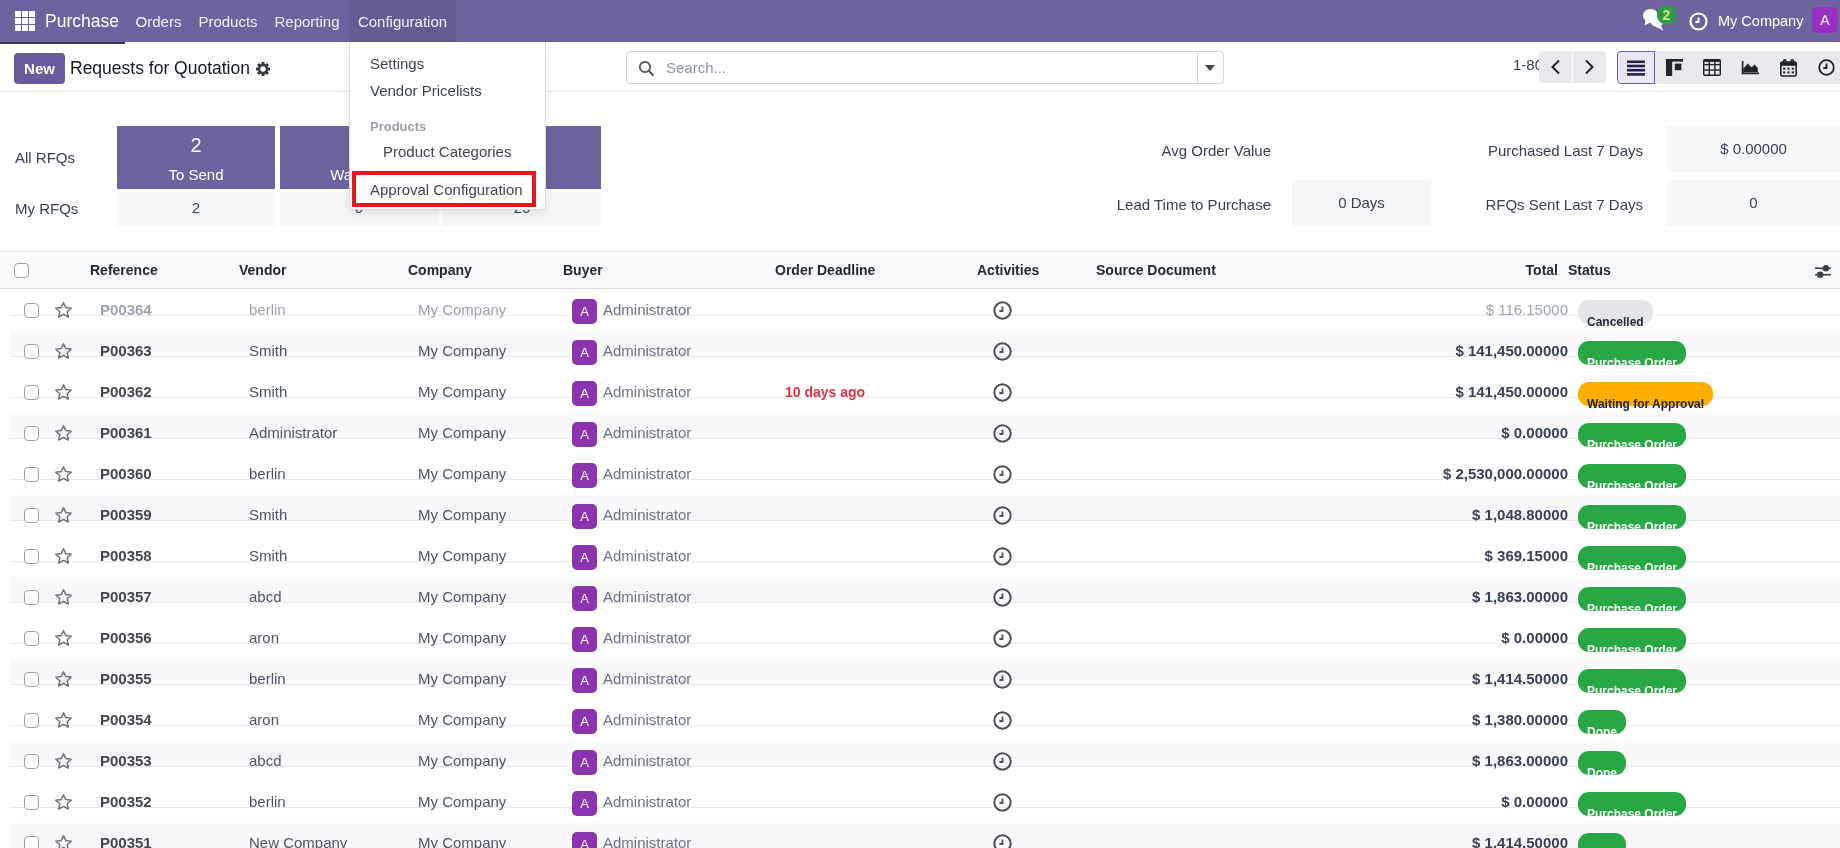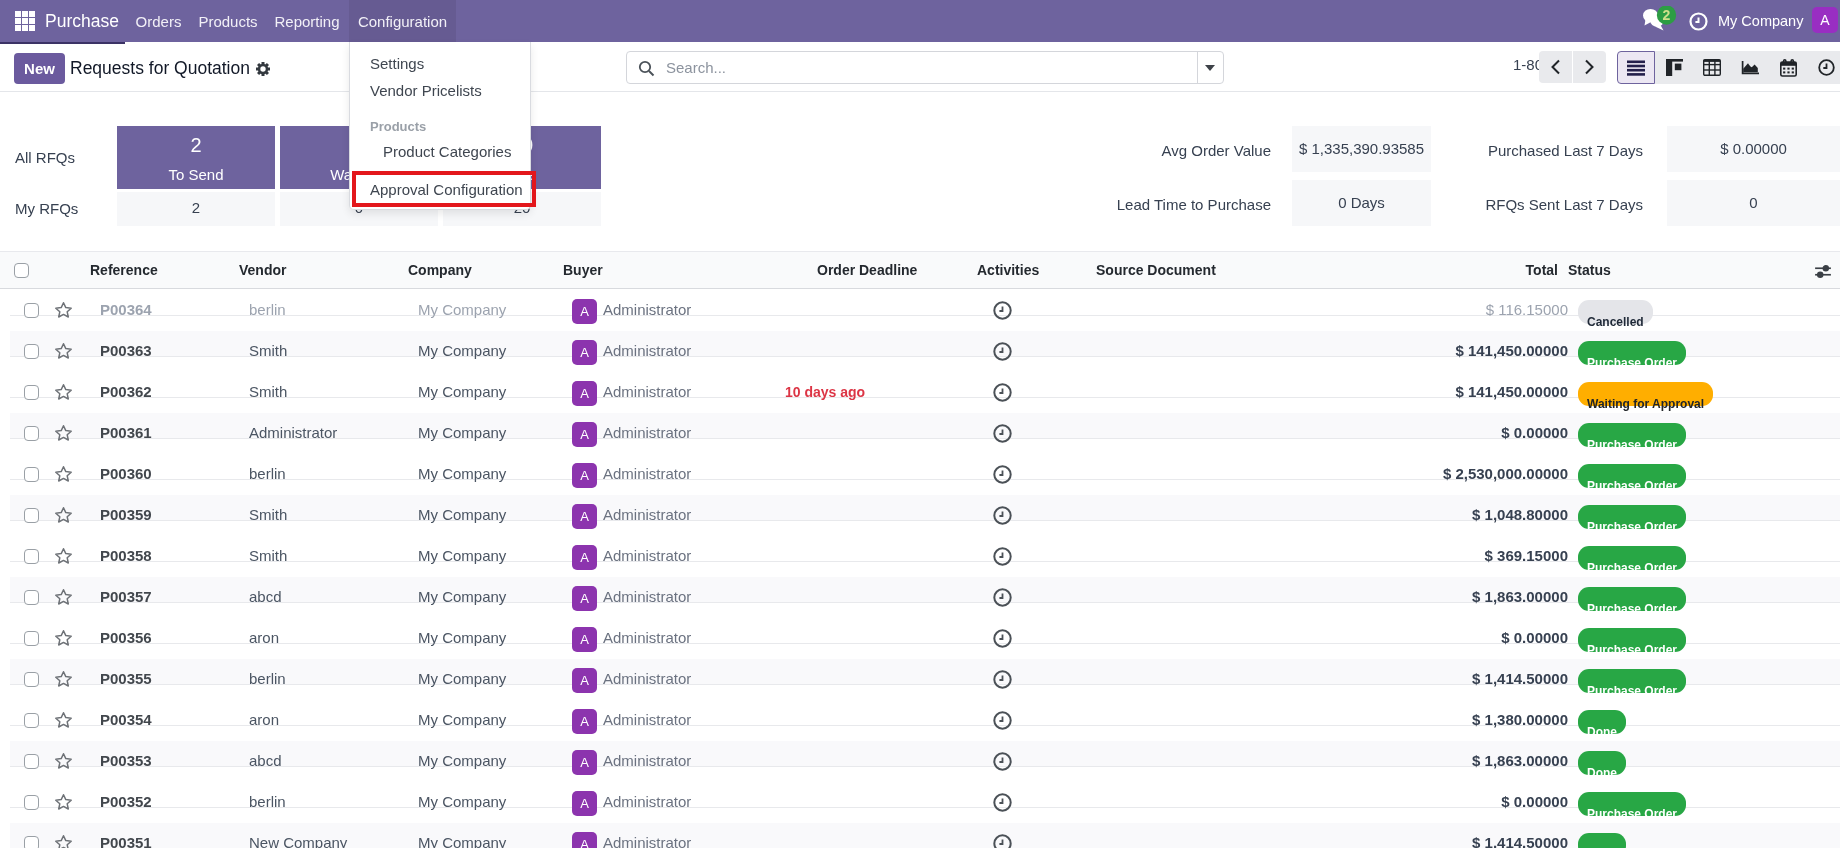--- a/index.html
+++ b/index.html
@@ -72,21 +72,21 @@
 .ddl { left:775px; color:#dc3545; font-weight:bold; font-size:14px; top:12px; }
 .tot { position:absolute; right:282px; top:11px; text-align:right; color:#374151; font-weight:bold; }
 .badge { position:absolute; left:1568px; top:10px; height:21px; border-radius:11px; font-size:12px; font-weight:bold; padding:12px 9px; line-height:21px; }
 .b-green { background:#28a745; color:#fff; }
 .b-orange { background:#ffae00; color:#212529; }
 .b-gray { background:#e4e5e9; color:#1f2937; }
 .muted, .muted .ref, .muted .tot { color:#9ca3af !important; font-weight:normal; }
 .muted .ref { font-weight:bold; }
 
 
-#dd { position:absolute; left:349px; top:42px; width:182px; height:168px; background:#fff; border:1px solid #d9dbe0; border-top:none; border-radius:0 0 5px 5px; box-shadow:0 4px 9px rgba(0,0,0,.09); z-index:50; }
+#dd { position:absolute; left:349px; top:42px; width:197px; height:168px; background:#fff; border:1px solid #d9dbe0; border-top:none; border-radius:0 0 5px 5px; box-shadow:0 4px 9px rgba(0,0,0,.09); z-index:50; }
 #dd .it { position:absolute; left:20px; font-size:15px; color:#3f4650; }
 #dd .sec { position:absolute; left:20px; font-size:13px; font-weight:bold; color:#9aa0a8; }
 #redbox { position:absolute; left:352px; top:171px; width:184px; height:36px; border:4px solid #e3171c; z-index:60; }
 </style>
 </head>
 <body>
 <div id="page">
 
   <div id="dash">
     <div class="dlabel" style="left:15px; top:49px;">All RFQs</div>
@@ -100,37 +100,36 @@
         <div class="cap" style="transform:translateX(-4px);">Waiting</div>
       </div>
     <div class="pbox" style="left:443px;">
         <div class="num">20</div>
         <div class="cap">Late</div>
       </div>
     <div class="gbox" style="left:117px;">2</div>
     <div class="gbox" style="left:280px;">0</div>
     <div class="gbox" style="left:443px;">20</div>
     <div class="statlabel" style="left:1071px; top:42px; width:200px;">Avg Order Value</div>
-    <div class="statbox" style="left:1292px; top:26px; width:139px; height:46px; line-height:46px;">$ 1,335,390.93585</div>
     <div class="statlabel" style="left:1443px; top:42px; width:200px;">Purchased Last 7 Days</div>
     <div class="statbox" style="left:1667px; top:26px; width:173px; height:46px; line-height:46px;">$ 0.00000</div>
     <div class="statlabel" style="left:1071px; top:96px; width:200px;">Lead Time to Purchase</div>
     <div class="statbox" style="left:1292px; top:80px; width:139px; height:46px; line-height:46px;">0 Days</div>
     <div class="statlabel" style="left:1443px; top:96px; width:200px;">RFQs Sent Last 7 Days</div>
     <div class="statbox" style="left:1667px; top:80px; width:173px; height:46px; line-height:46px;">0</div>
   </div>
 
   <div id="tbl">
       <div id="thead">
   <div class="cb hcb"></div>
   <div class="hc" style="left:90px;">Reference</div>
   <div class="hc" style="left:239px;">Vendor</div>
   <div class="hc" style="left:408px;">Company</div>
   <div class="hc" style="left:563px;">Buyer</div>
-  <div class="hc" style="left:775px;margin-left:42px;">Order Deadline</div>
+  <div class="hc" style="left:775px;">Order Deadline</div>
   <div class="hc" style="left:977px;">Activities</div>
   <div class="hc" style="left:1096px;">Source Document</div>
   <div class="hc" style="left:1490px; width:68px; text-align:right;">Total</div>
   <div class="hc" style="left:1568px;">Status</div>
   <svg width="16" height="13" viewBox="0 0 17 14" style="position:absolute;left:1815px;top:13px;">
           <g stroke="#3b4046" stroke-width="1.8" fill="#3b4046">
             <line x1="0" y1="3.5" x2="17" y2="3.5"></line>
             <circle cx="11.5" cy="3.5" r="2.6"></circle>
             <line x1="0" y1="10.5" x2="17" y2="10.5"></line>
             <circle cx="5.5" cy="10.5" r="2.6"></circle>

